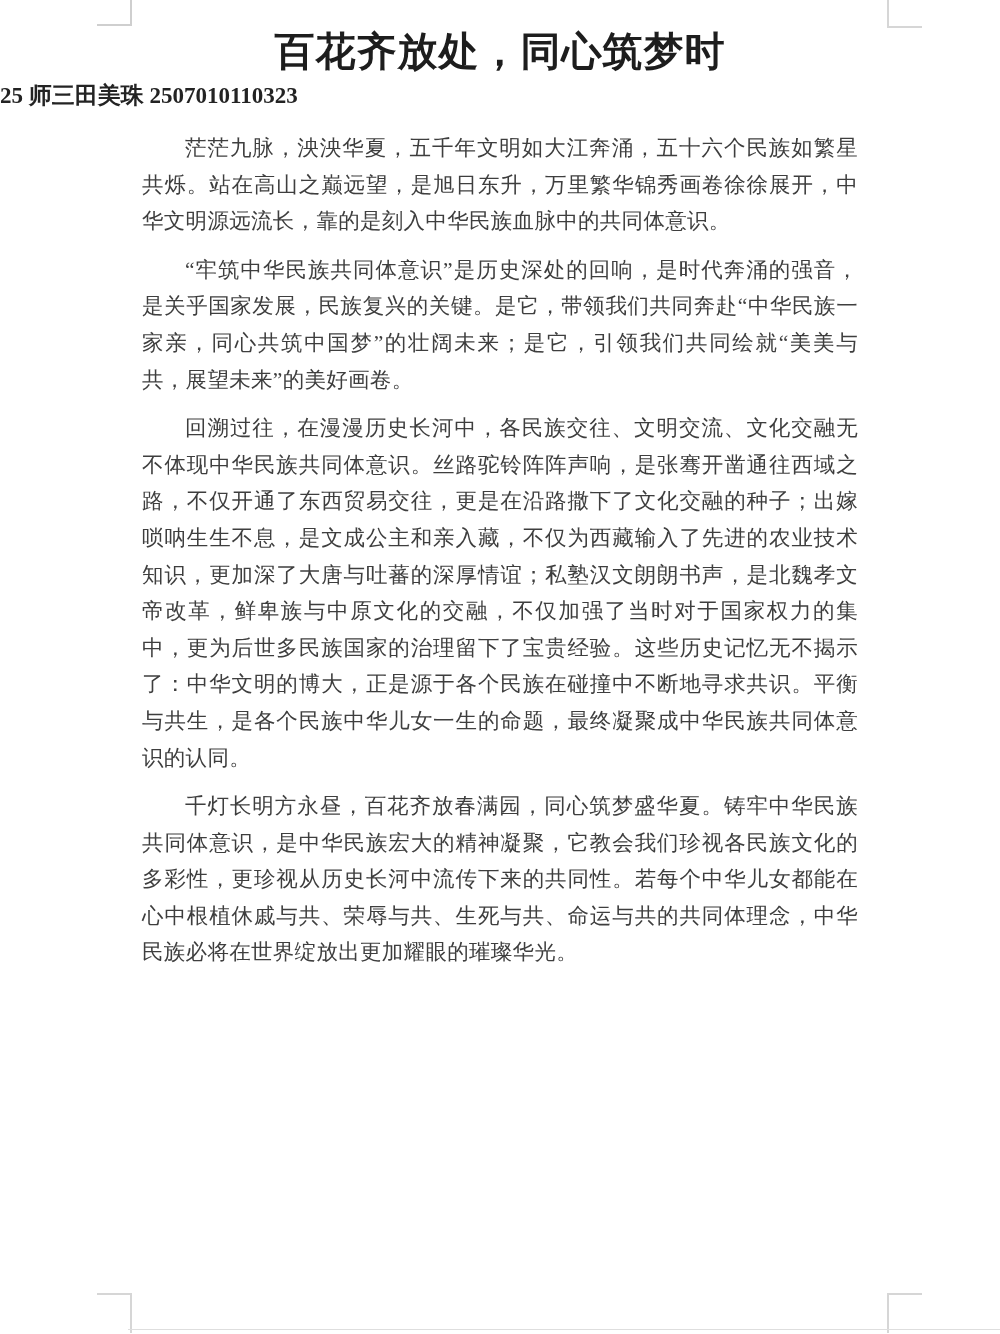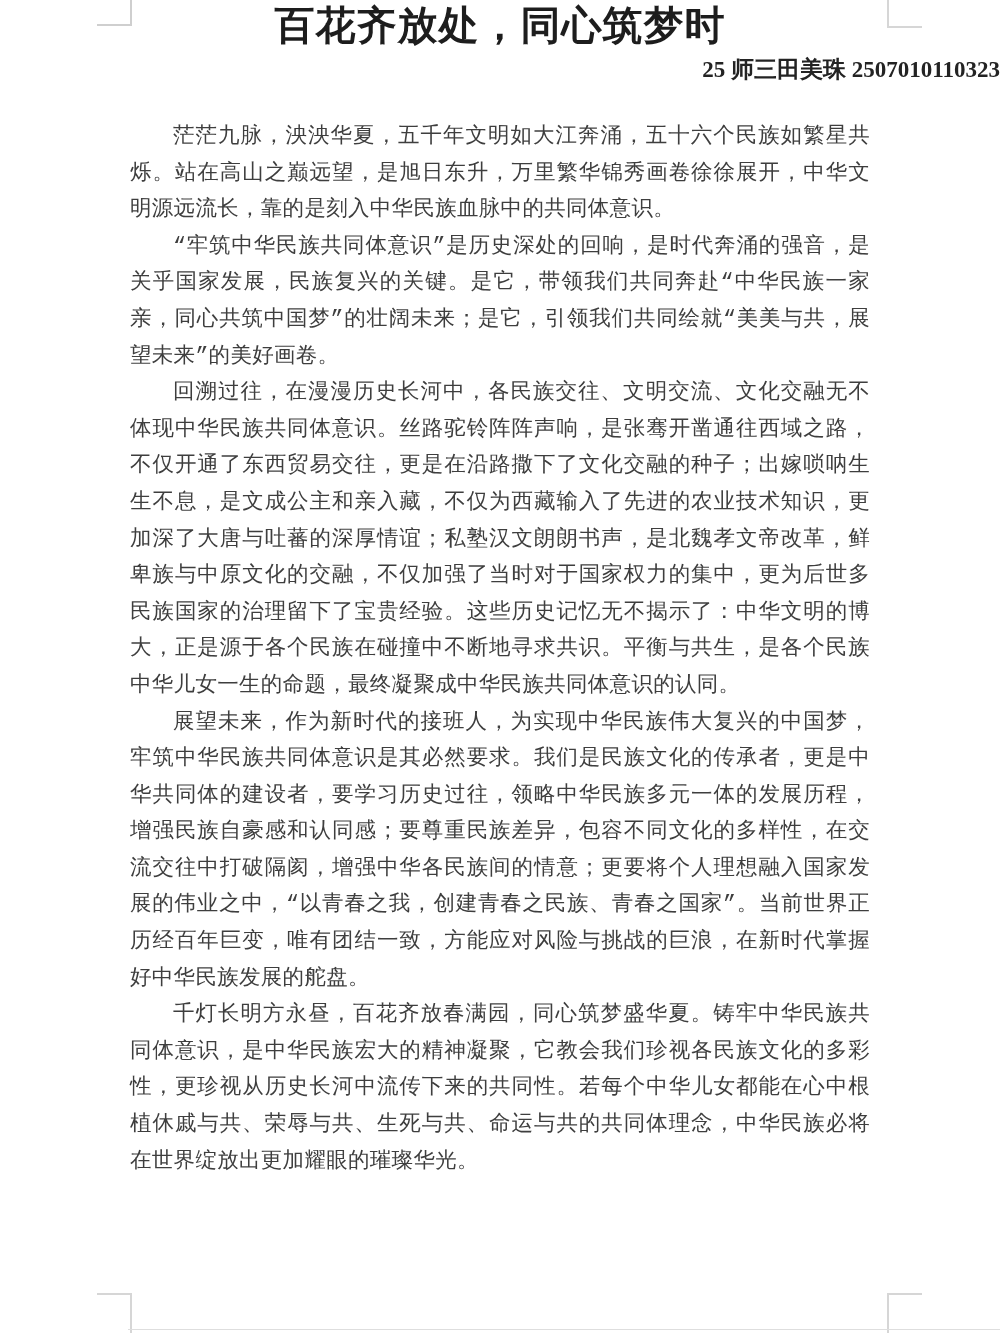--- a/index.html
+++ b/index.html
@@ -28,50 +28,50 @@
   .page-edge-bottom {
     position: absolute;
     left: 128px;
     top: 1329px;
     width: 872px;
     height: 1px;
     background: #dedede;
   }
   .essay-title {
     margin: 0;
+    padding-top: 26px;
     text-align: center;
     font-size: 40px;
     line-height: 52px;
     font-weight: bold;
     color: #1d1d1d;
     letter-spacing: 1px;
   }
   .essay-byline {
     margin: 4px 0 0 0;
-    text-align: right;
+    text-align: left;
     font-size: 23px;
     line-height: 28px;
     font-weight: bold;
     color: #232323;
   }
   .essay-body {
     position: absolute;
     left: 130px;
     top: 118px;
     width: 740px;
     font-size: 21.5px;
     line-height: 36.6px;
     color: #3e3e3e;
     text-align: justify;
     letter-spacing: 0.3px;
   }
   .essay-body p {
-    margin: 0;
+    margin: 12px;
     text-indent: 2em;
-    font-family: Liberation Mono, monospace;
   }
 </style>
 </head>
 <body>
 
 <div class="page">
 
   <div class="crop tl"></div>
   <div class="crop tr"></div>
   <div class="crop bl"></div>
@@ -79,17 +79,16 @@
   <div class="page-edge-bottom"></div>
 
   <h1 class="essay-title">百花齐放处，同心筑梦时</h1>
 
   <div class="essay-byline">25 师三田美珠 2507010110323</div>
 
   <div class="essay-body">
     <p>茫茫九脉，泱泱华夏，五千年文明如大江奔涌，五十六个民族如繁星共烁。站在高山之巅远望，是旭日东升，万里繁华锦秀画卷徐徐展开，中华文明源远流长，靠的是刻入中华民族血脉中的共同体意识。</p>
     <p>“牢筑中华民族共同体意识”是历史深处的回响，是时代奔涌的强音，是关乎国家发展，民族复兴的关键。是它，带领我们共同奔赴“中华民族一家亲，同心共筑中国梦”的壮阔未来；是它，引领我们共同绘就“美美与共，展望未来”的美好画卷。</p>
     <p>回溯过往，在漫漫历史长河中，各民族交往、文明交流、文化交融无不体现中华民族共同体意识。丝路驼铃阵阵声响，是张骞开凿通往西域之路，不仅开通了东西贸易交往，更是在沿路撒下了文化交融的种子；出嫁唢呐生生不息，是文成公主和亲入藏，不仅为西藏输入了先进的农业技术知识，更加深了大唐与吐蕃的深厚情谊；私塾汉文朗朗书声，是北魏孝文帝改革，鲜卑族与中原文化的交融，不仅加强了当时对于国家权力的集中，更为后世多民族国家的治理留下了宝贵经验。这些历史记忆无不揭示了：中华文明的博大，正是源于各个民族在碰撞中不断地寻求共识。平衡与共生，是各个民族中华儿女一生的命题，最终凝聚成中华民族共同体意识的认同。</p>
-    <p>展望未来，作为新时代的接班人，为实现中华民族伟大复兴的中国梦，牢筑中华民族共同体意识是其必然要求。我们是民族文化的传承者，更是中华共同体的建设者，要学习历史过往，领略中华民族多元一体的发展历程，增强民族自豪感和认同感；要尊重民族差异，包容不同文化的多样性，在交流交往中打破隔阂，增强中华各民族间的情意；更要将个人理想融入国家发展的伟业之中，“以青春之我，创建青春之民族、青春之国家”。当前世界正历经百年巨变，唯有团结一致，方能应对风险与挑战的巨浪，在新时代掌握好中华民族发展的舵盘。</p>
     <p>千灯长明方永昼，百花齐放春满园，同心筑梦盛华夏。铸牢中华民族共同体意识，是中华民族宏大的精神凝聚，它教会我们珍视各民族文化的多彩性，更珍视从历史长河中流传下来的共同性。若每个中华儿女都能在心中根植休戚与共、荣辱与共、生死与共、命运与共的共同体理念，中华民族必将在世界绽放出更加耀眼的璀璨华光。</p>
   </div>
 
 </div>
 
 </body></html>

